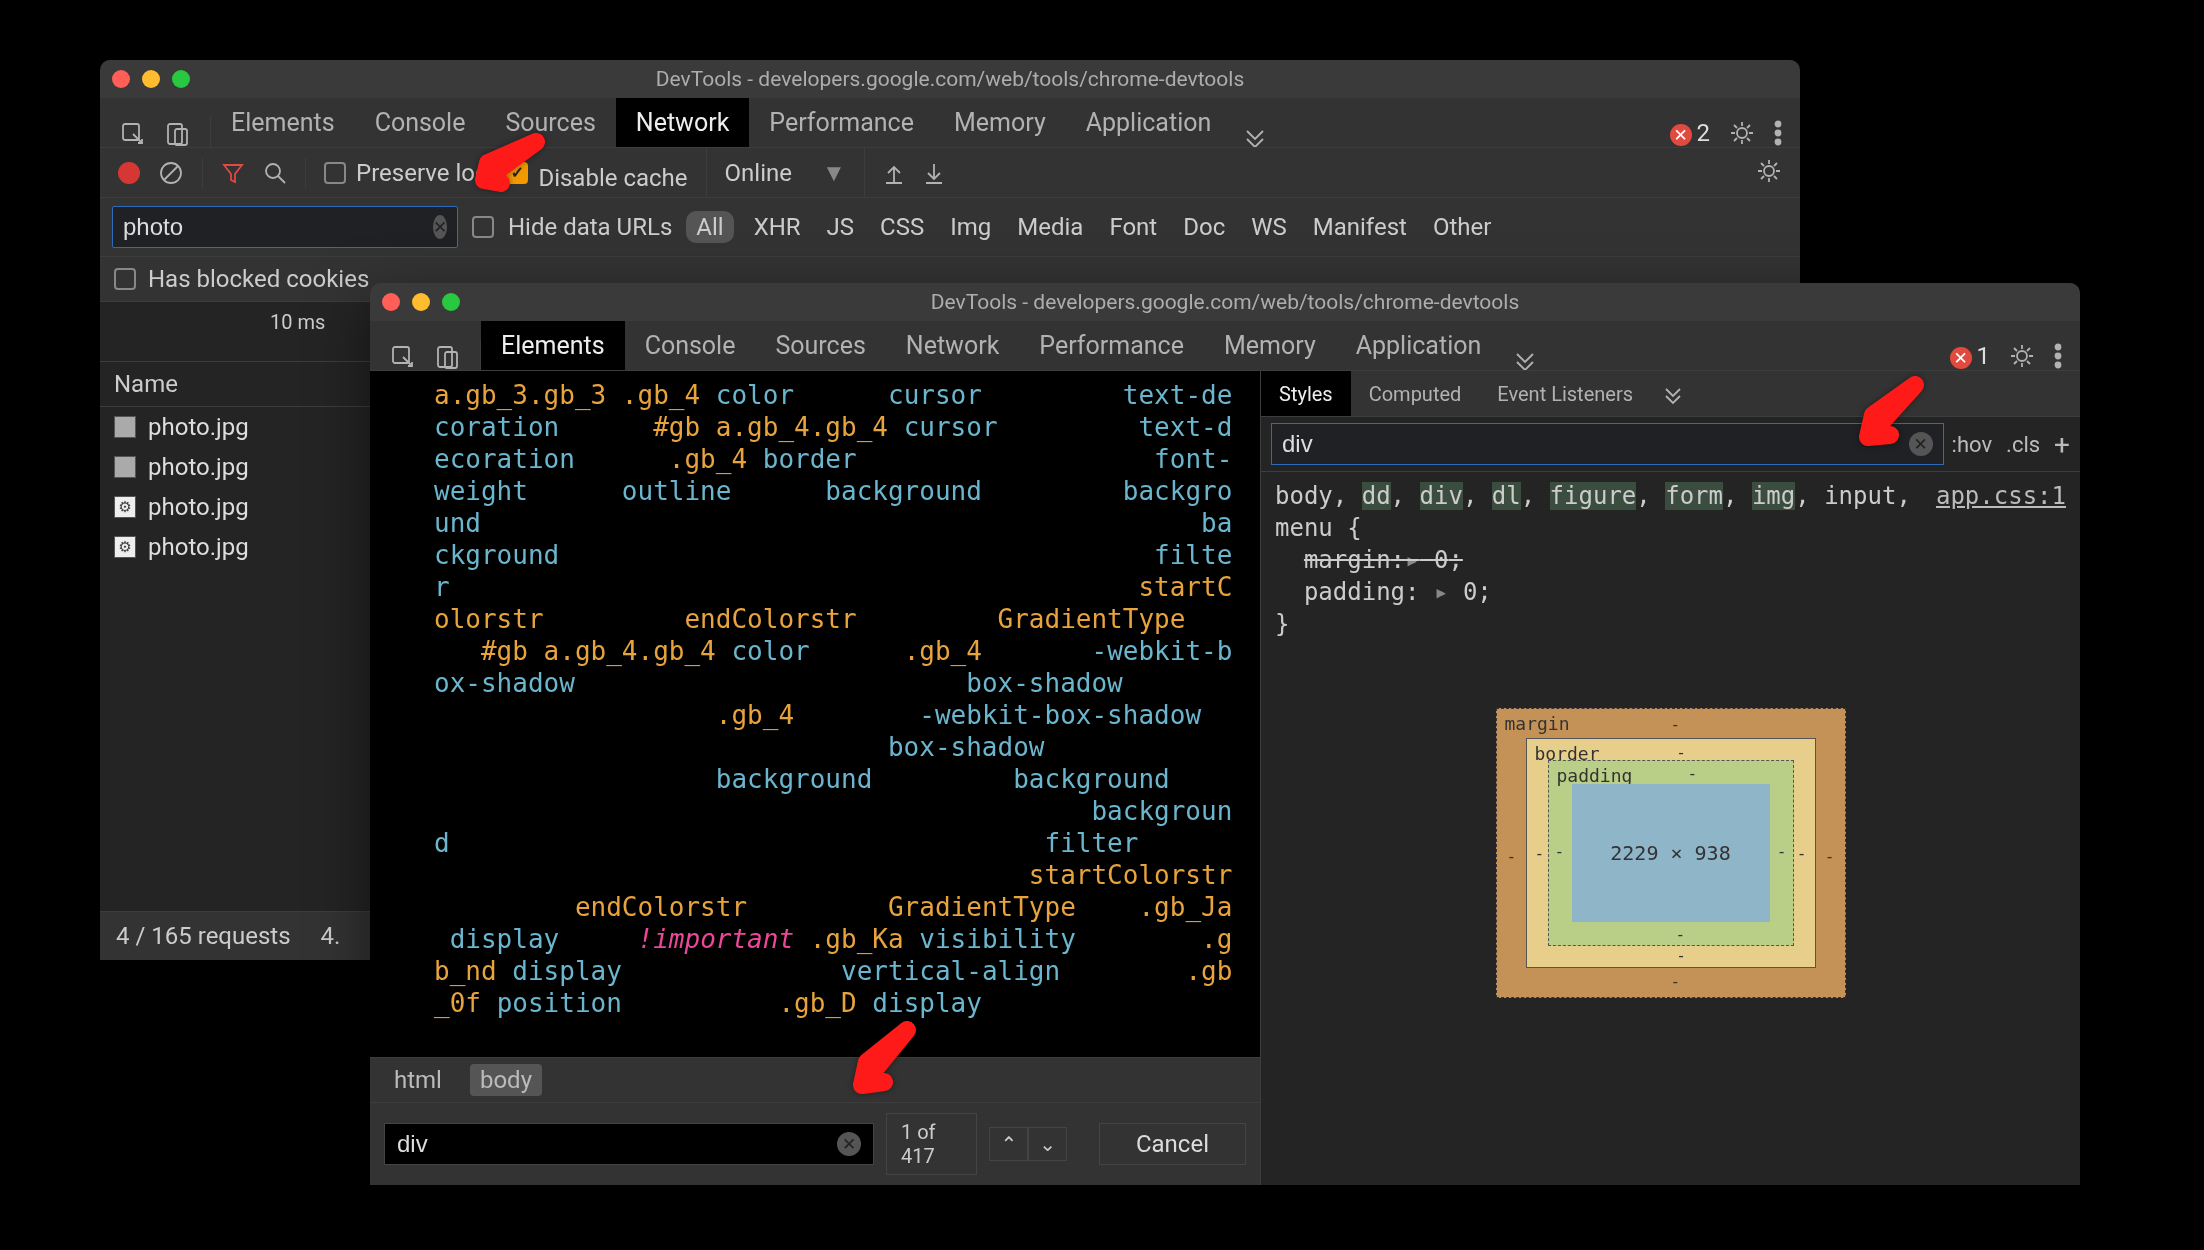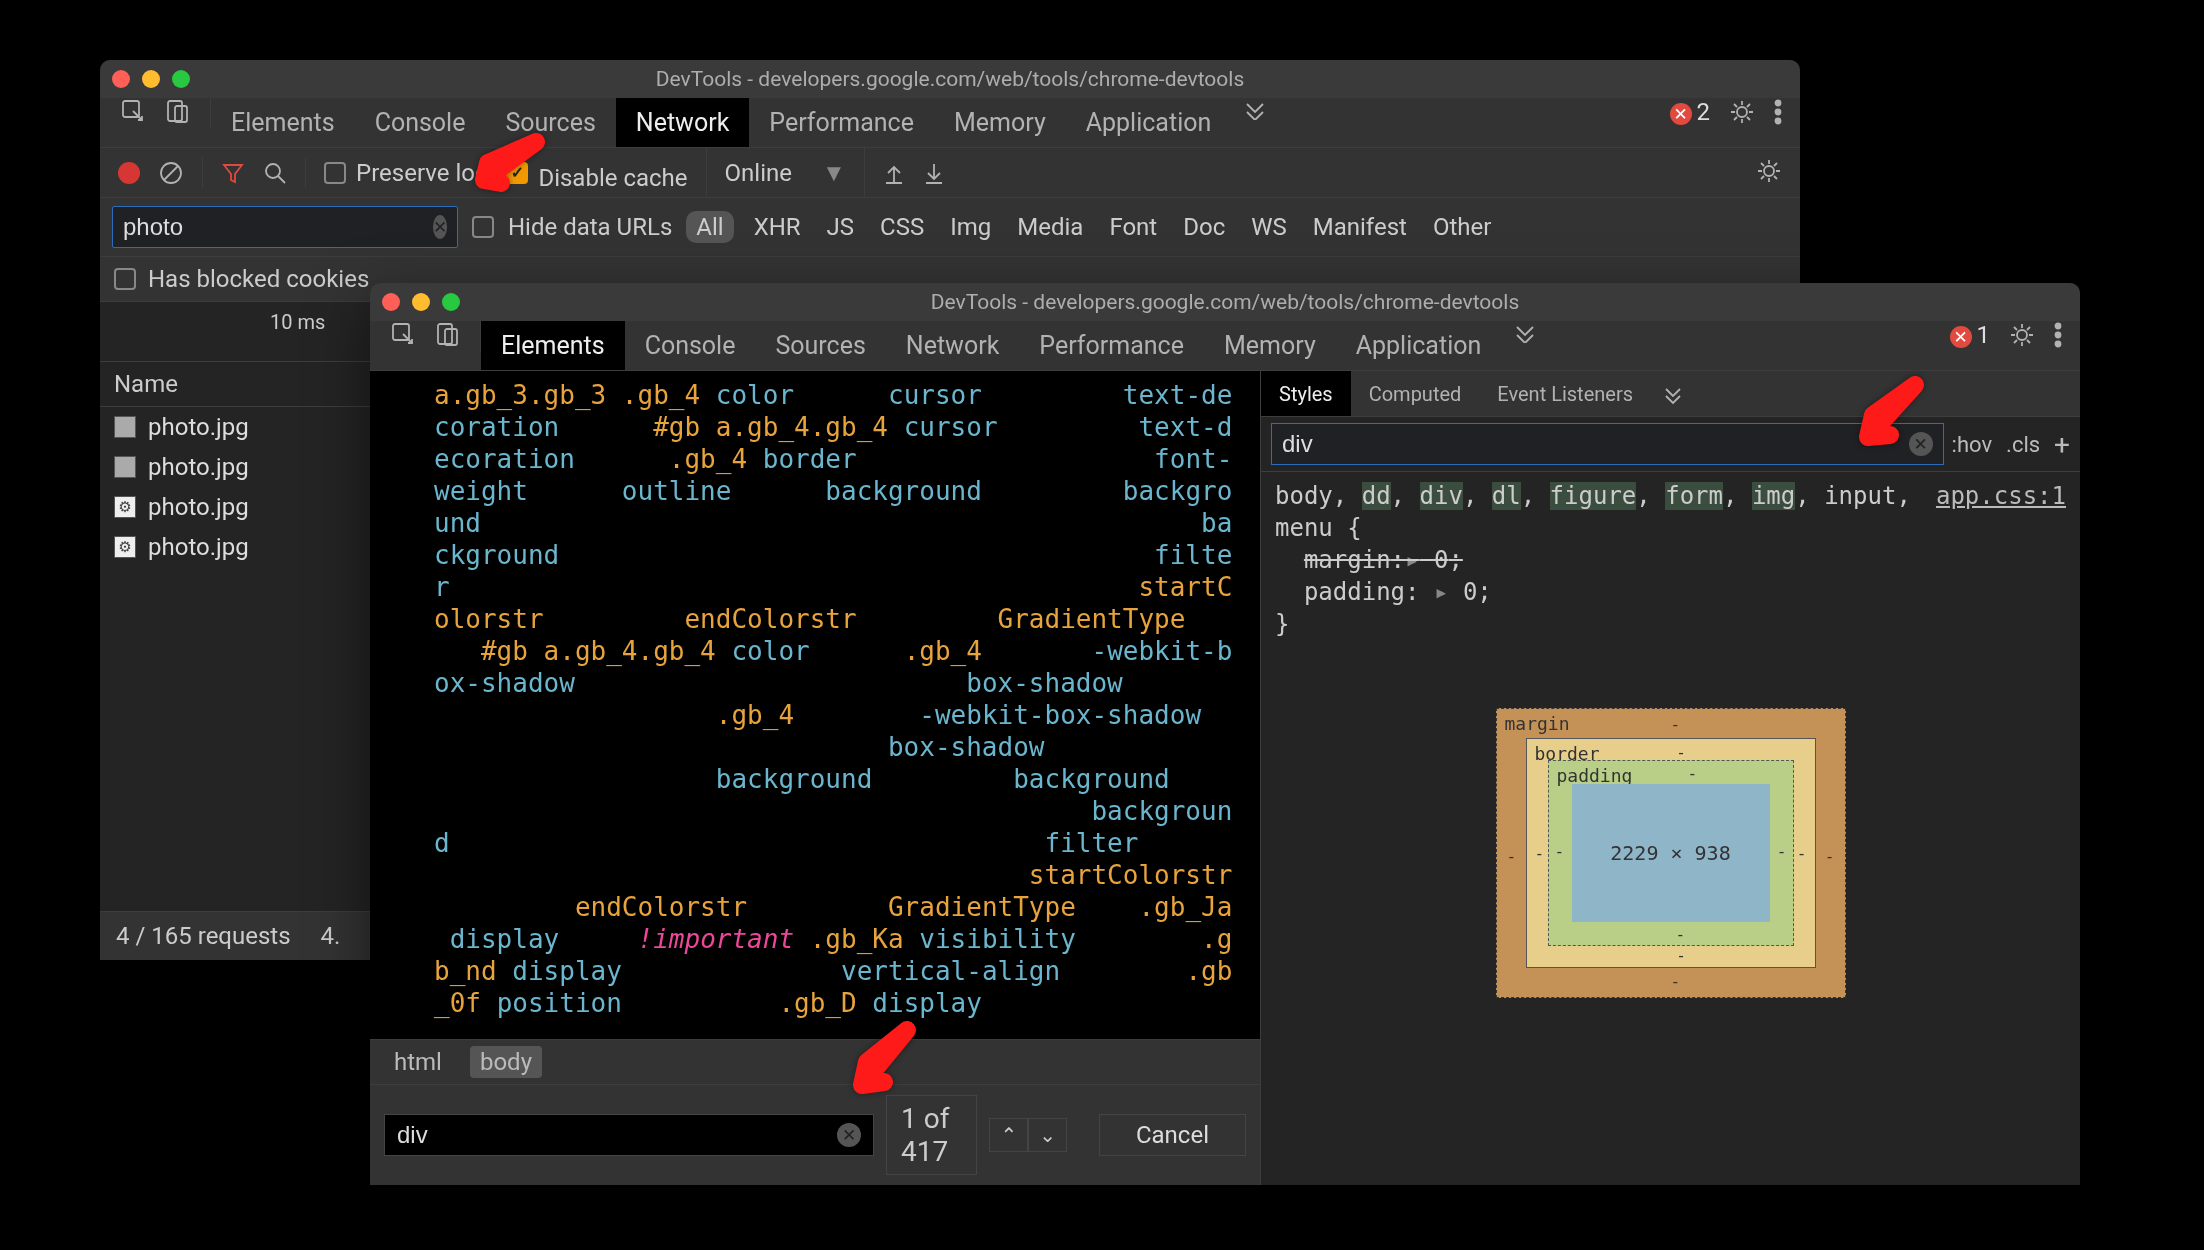--- a/index.html
+++ b/index.html
@@ -38,21 +38,21 @@
   left: 0; right: 0;
   text-align: center;
   color: #adadad;
   font-size: 21px;
   pointer-events: none;
 }
 .tabbar {
   background: #333;
   height: 50px;
   display: flex;
-  align-items: flex-start;
+  align-items: flex-end;
   border-bottom: 1px solid #3d3d3d;
 }
 .tabbar .icon-group { display: flex; gap: 18px; padding: 0 20px; align-items: center;}
 .tab {
   padding: 0 20px;
   height: 100%;
   display: flex;
   align-items: center;
   color: #b2b2b2;
   font-size: 25px;
@@ -174,21 +174,21 @@
 .findbar {
   background: #333; padding: 10px 14px; display: flex; gap: 12px; align-items: center;
   border-top: 1px solid #3d3d3d;
 }
 .find-input {
   background: #000; border: 1px solid #444;
   padding: 6px 12px; flex: 0 0 490px;
   display: flex; align-items: center;
 }
 .find-input input { background: transparent; border: none; color: #ddd; font-size: 24px; outline: none; flex: 1;}
-.find-count { color: #ccc; font-size: 28px; padding: 6px 14px; border: 1px solid #444; }
+.find-count { color: #ccc; font-size: 20px; padding: 6px 14px; border: 1px solid #444; }
 .updown { display: flex; }
 .udbtn { border: 1px solid #444; padding: 4px 10px; color: #ccc; font-size: 20px; }
 .cancel-btn { border: 1px solid #444; padding: 6px 36px; color: #ddd; font-size: 24px; margin-left: 20px; }
 
 .styles-pane { width: 820px; background: #242424; border-left: 1px solid #3d3d3d; display: flex; flex-direction: column;}
 .styles-tabs { display: flex; background: #333; border-bottom: 1px solid #3d3d3d; height: 46px; align-items: center;}
 .styles-tabs .stab { padding: 0 18px; color: #b2b2b2; font-size: 20px; height: 100%; display: flex; align-items: center;}
 .styles-tabs .stab.active { background: #000; color: #eee;}
 .styles-filter { display: flex; align-items: center; padding: 6px 10px; gap: 8px; border-bottom: 1px solid #3d3d3d;}
 .filter-input { flex: 1; background: #202124; border: 1px solid #2d6cbb; padding: 6px 10px; display: flex; align-items: center; color: #ddd; font-size: 24px;}

